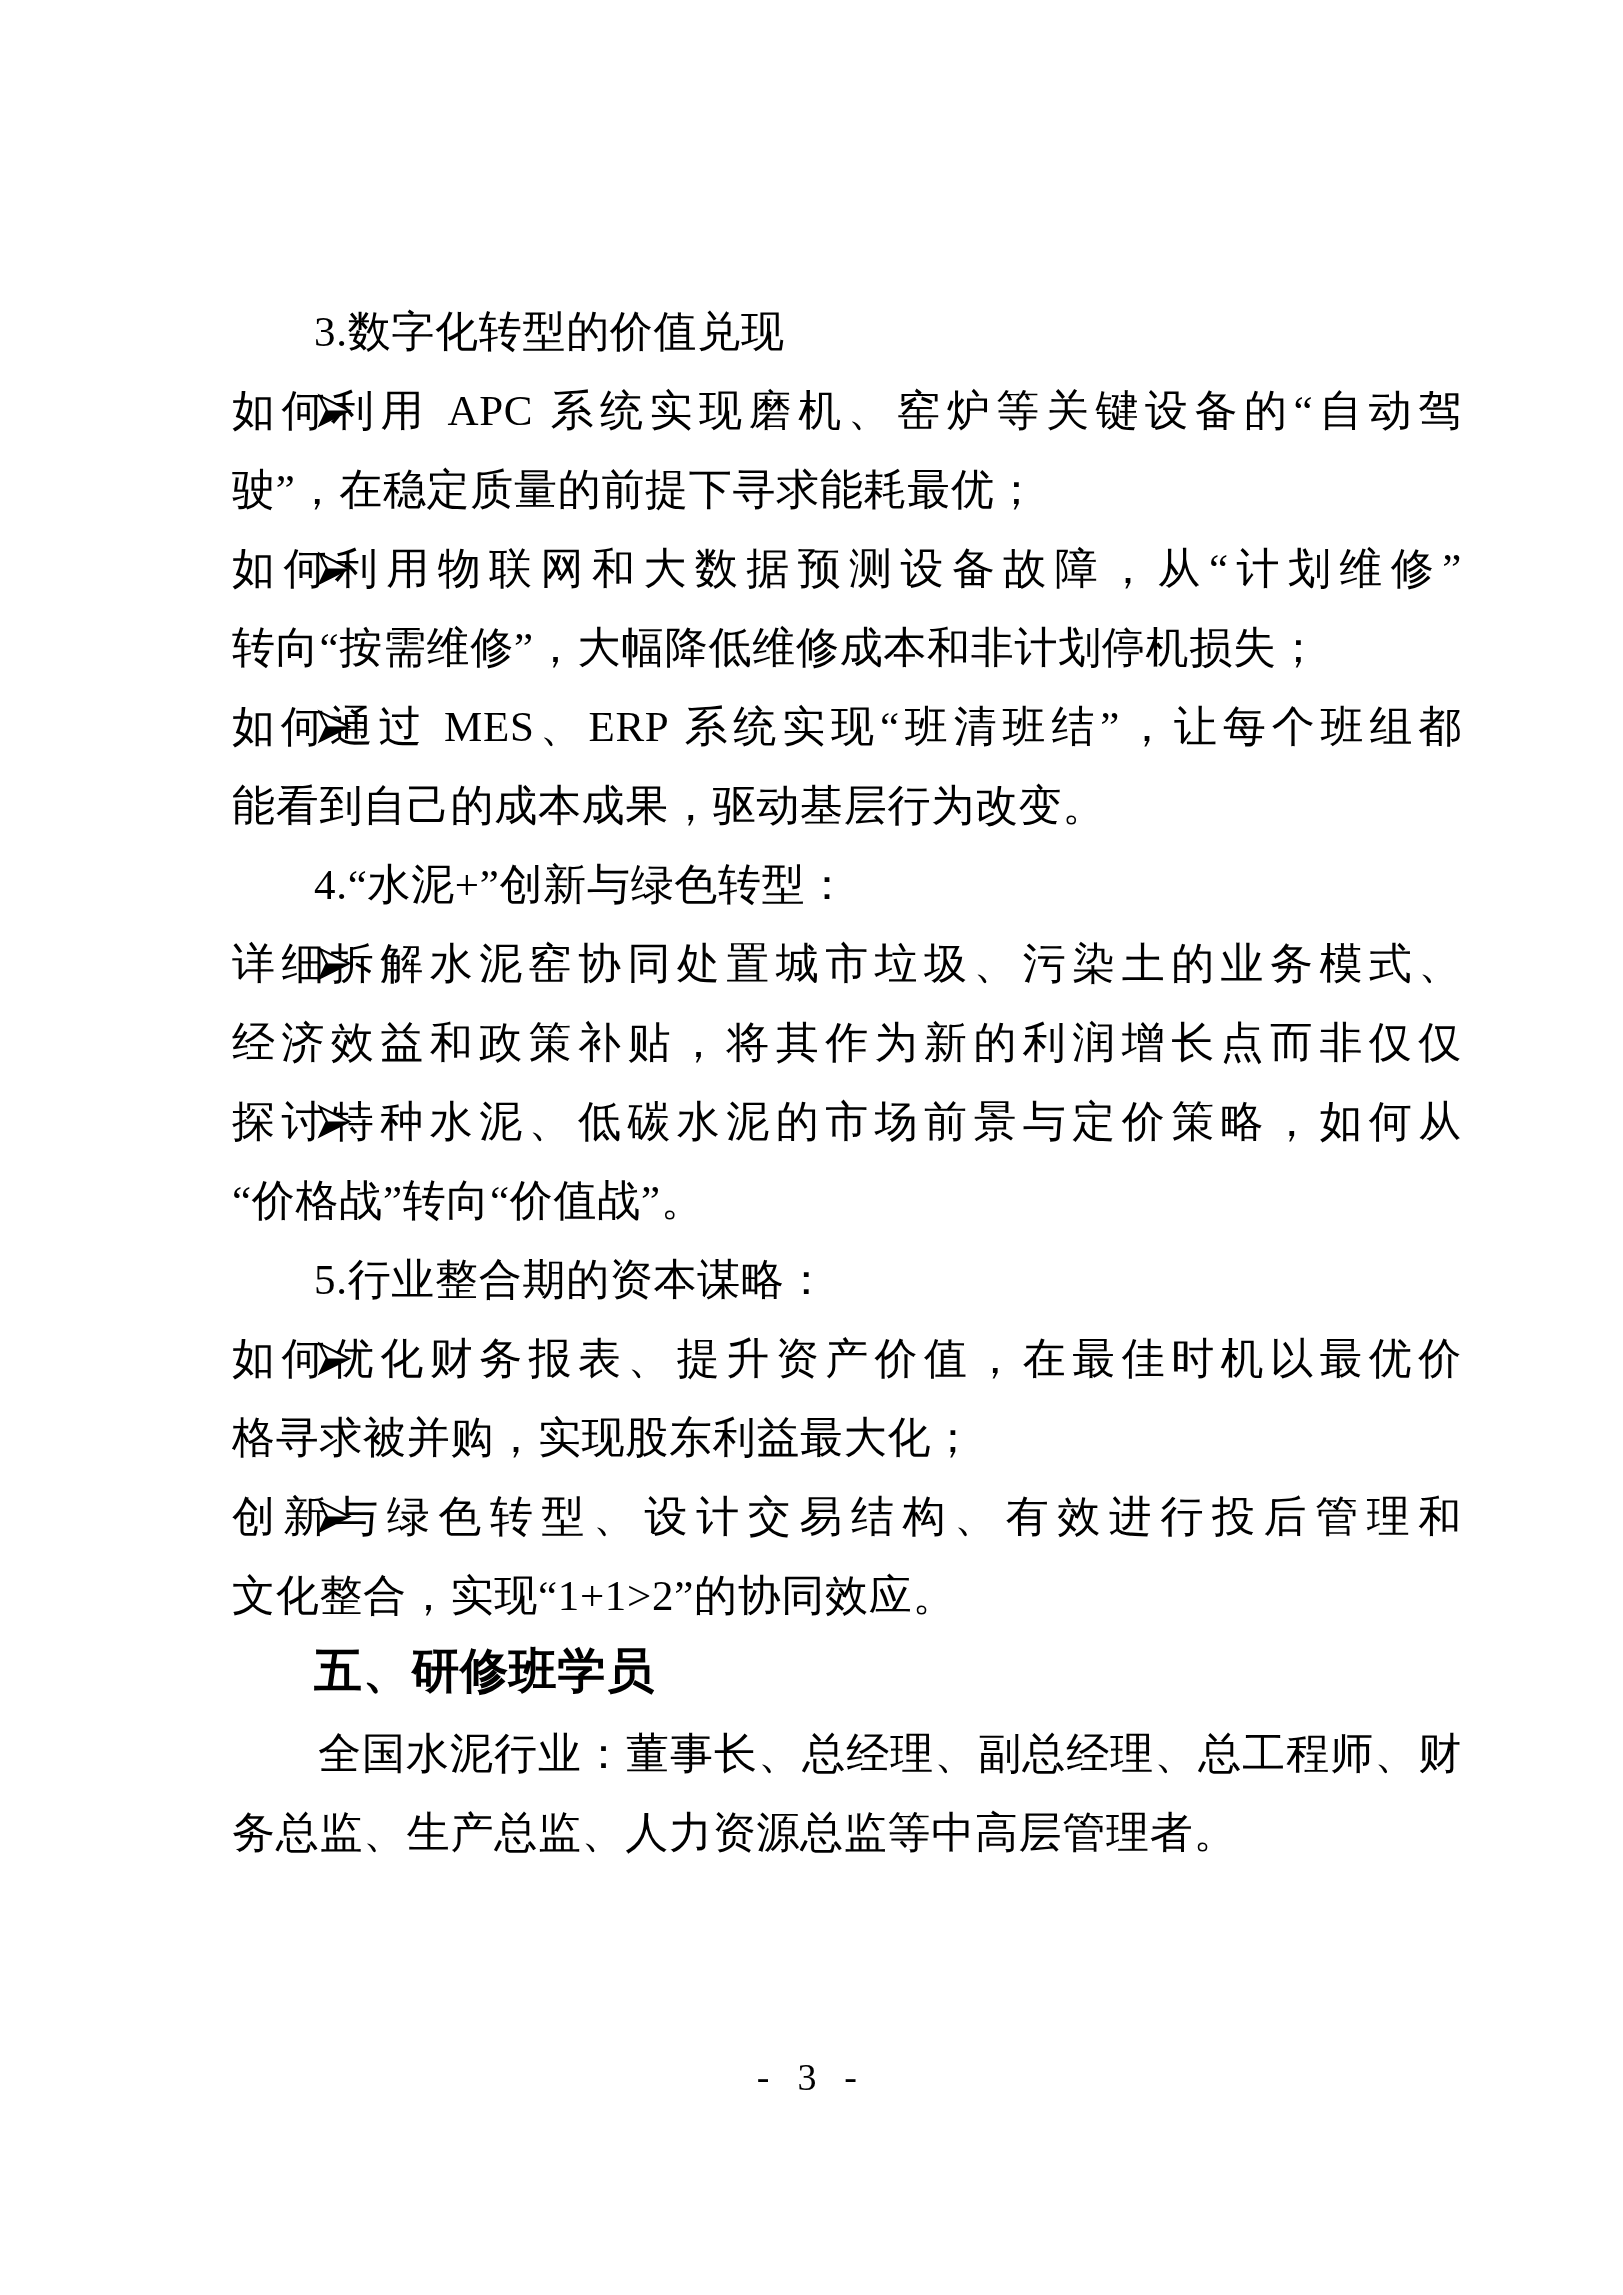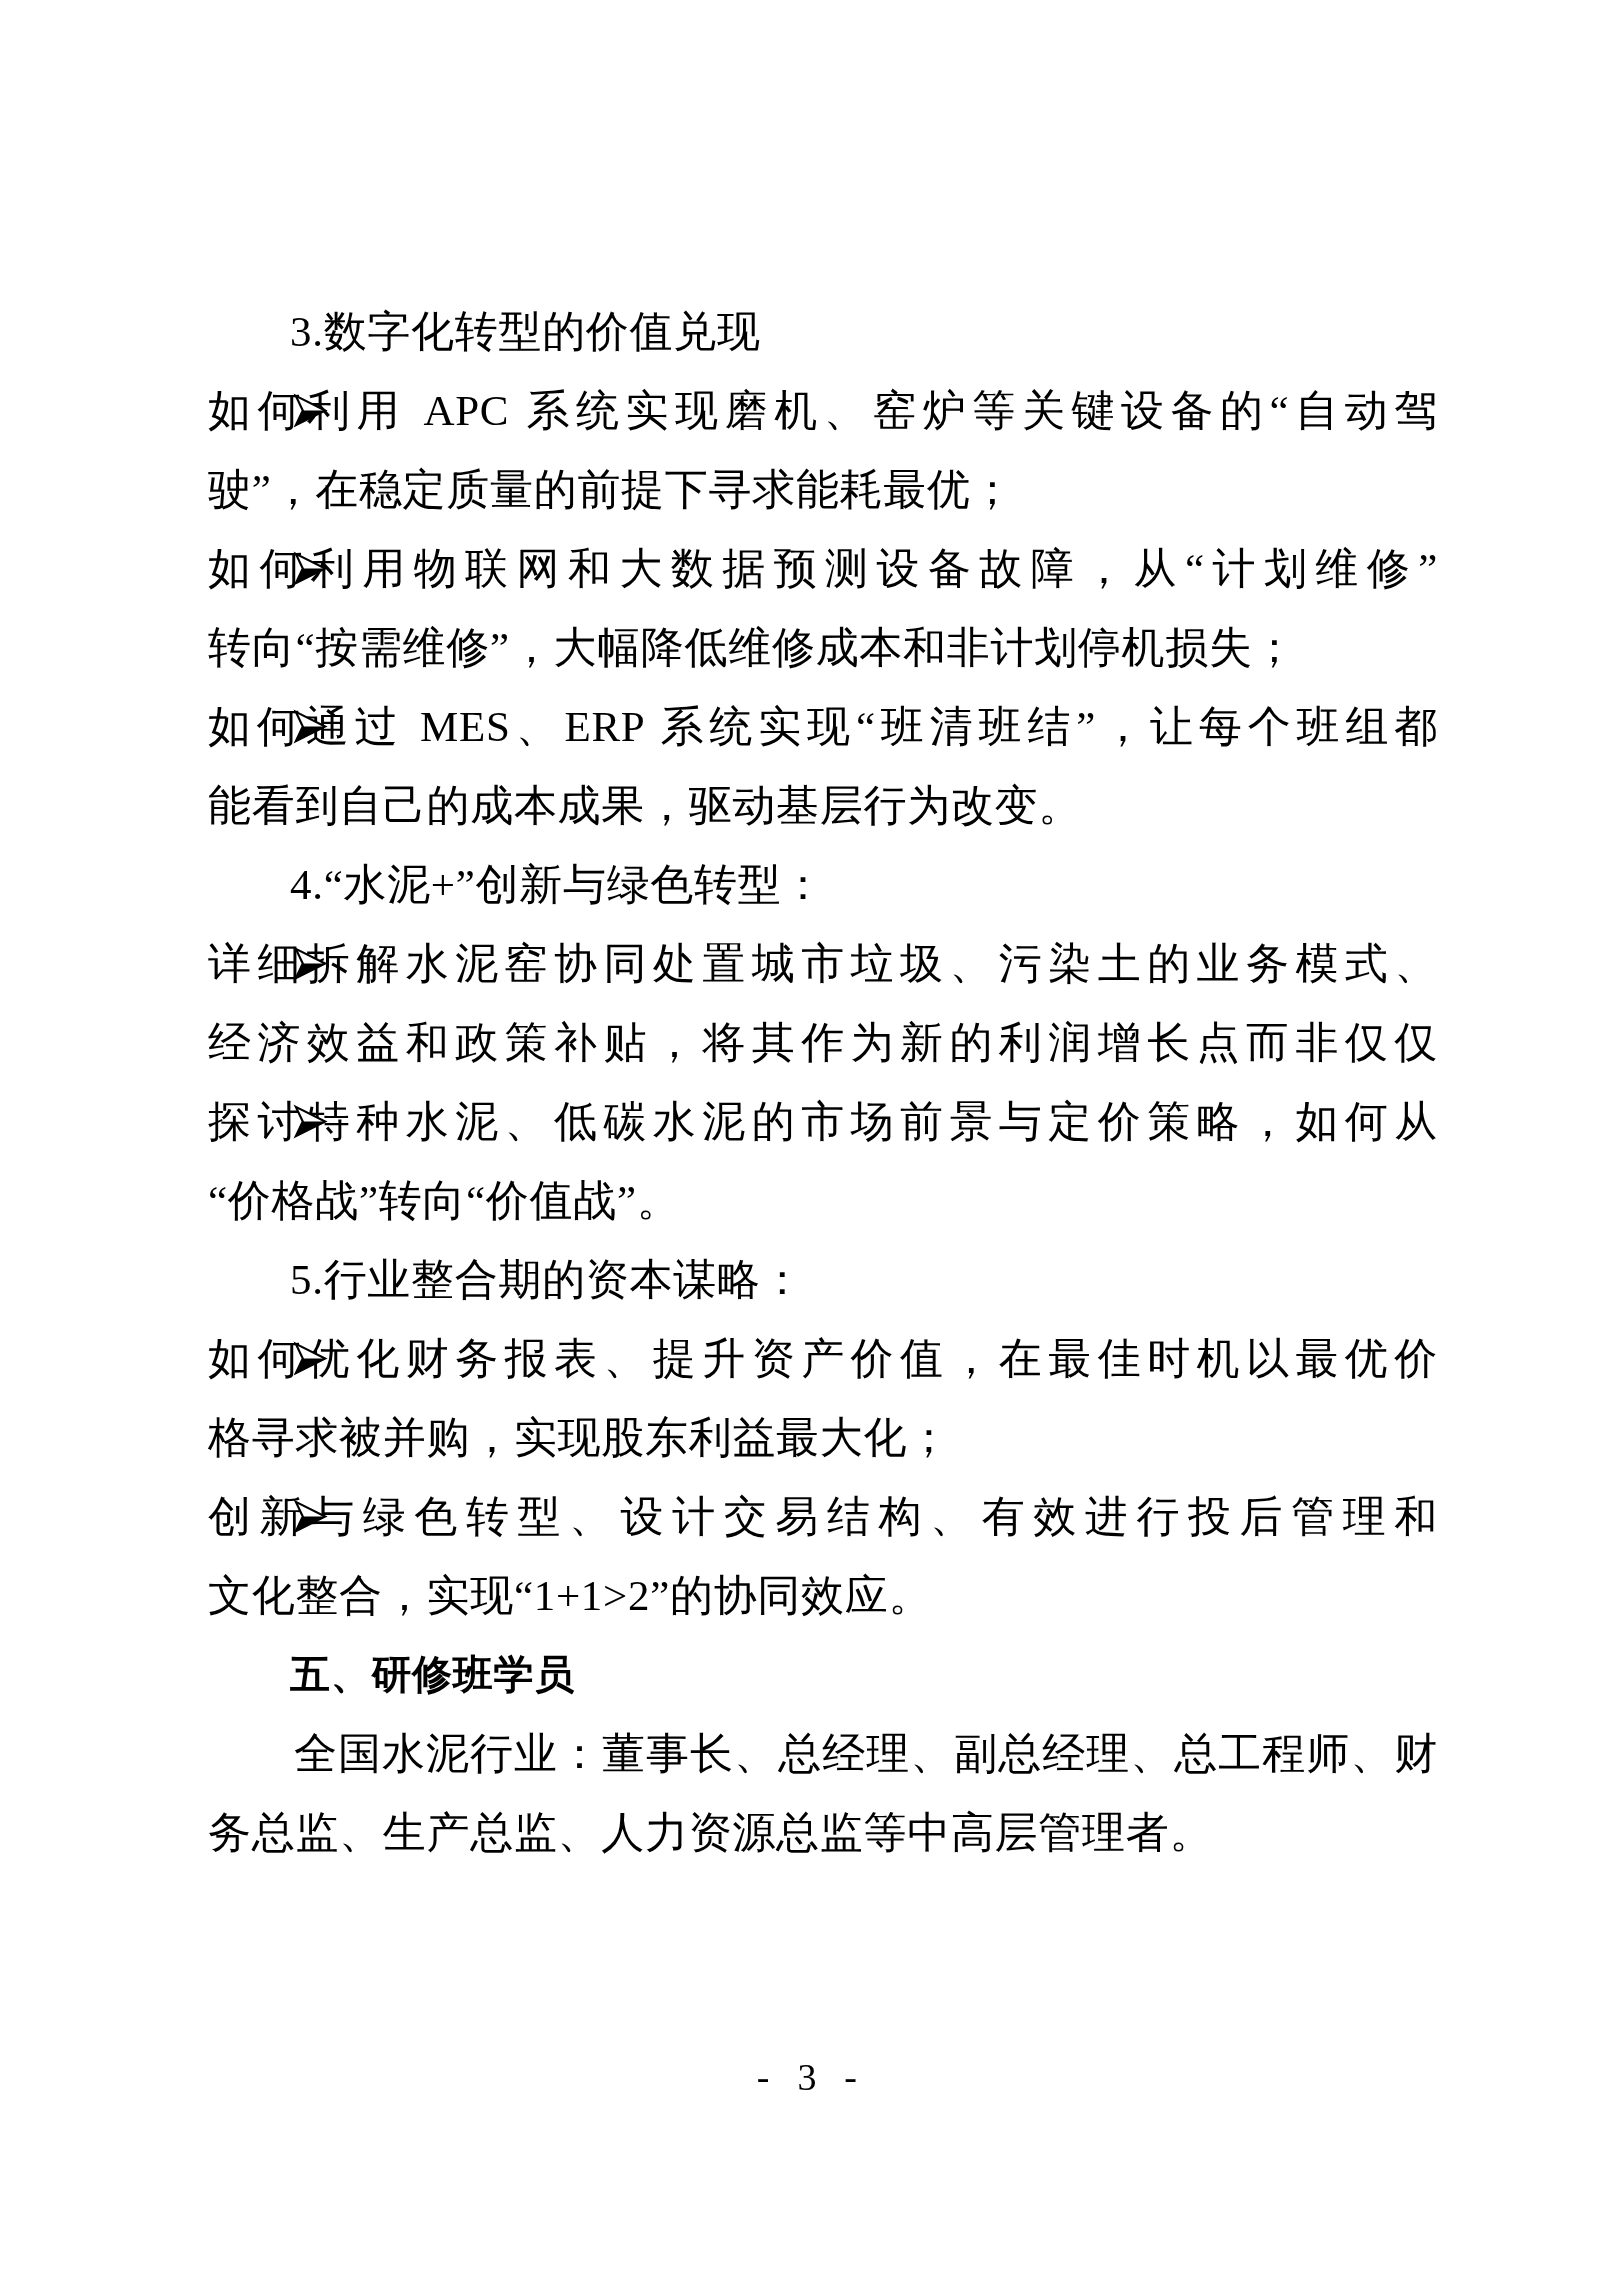--- a/index.html
+++ b/index.html
@@ -13,21 +13,21 @@
     height: 2295px;
     margin: 0 auto;
     background: #ffffff;
     color: #000000;
     font-family: "Liberation Serif", "DejaVu Serif", serif;
     overflow: hidden;
   }
   .doc-body {
     position: absolute;
     top: 292px;
-    left: 208px;
+    left: 232px;
     width: 1230px;
   }
   .line {
     height: 79px;
     line-height: 79px;
     font-size: 43px;
     white-space: nowrap;
     text-align: left;
     letter-spacing: 0.7px;
   }
@@ -35,23 +35,23 @@
     white-space: normal;
     text-align: justify;
     text-align-last: justify;
     text-justify: inter-character;
   }
   
   .block.numbered-heading { padding-left: 82px; }
   
   .block.bold-heading { padding-left: 82px; }
   .block.bold-heading .line {
-    font-family: Liberation Sans, sans-serif;
+    font-family: Liberation Mono, monospace;
     font-weight: 700;
-    font-size: 40px;
+    font-size: 48px;
   }
   
   .block.bullet { position: relative; }
   .bullet-icon {
     position: absolute;
     left: 84px;
     top: 0;
     width: 39px;
     height: 79px;
     display: flex;

